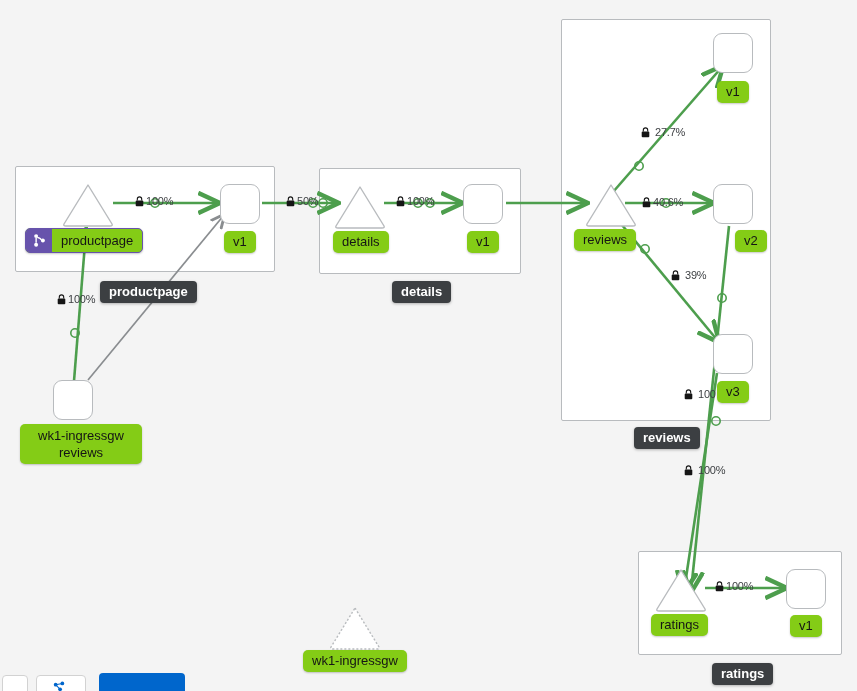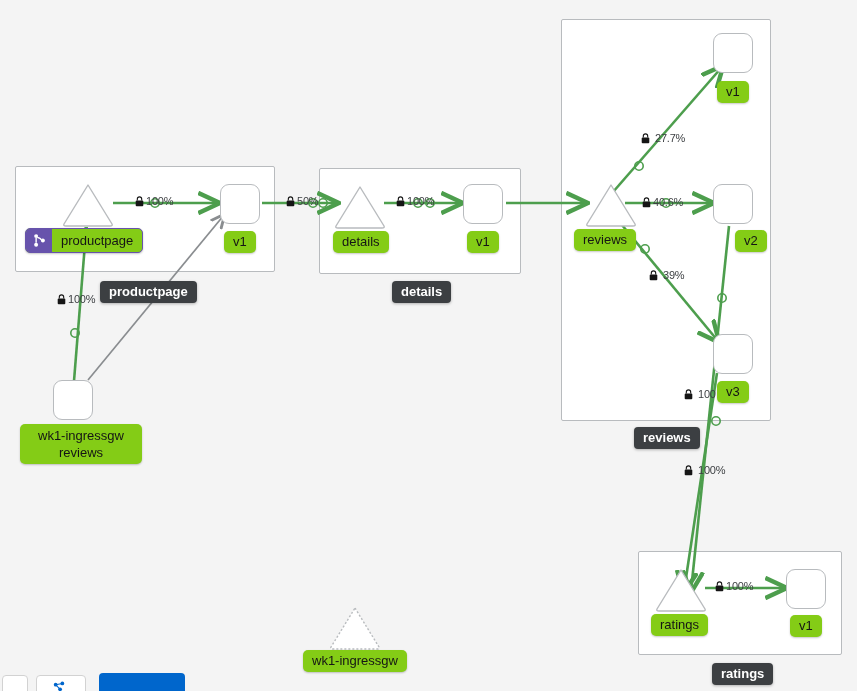--- a/index.html
+++ b/index.html
@@ -252,37 +252,37 @@
   </div>
 
   <div class="edge-label" style="left:396px;top:196px;">
     <svg class="lock" width="9" height="11" viewBox="0 0 9 11">
       <path d="M2.3,4.6 V3.1 A2.2,2.2 0 0 1 6.7,3.1 V4.6" fill="none" stroke="#151515" stroke-width="1.1"></path>
       <rect x="0.7" y="4.5" width="7.6" height="5.8" rx="1" fill="#151515"></rect>
     </svg>
     <span class="pct">100%</span>
   </div>
 
-  <div class="edge-label" style="left:641px;top:127px;margin-top:6px;">
+  <div class="edge-label" style="left:641px;top:127px;">
     <svg class="lock" width="9" height="11" viewBox="0 0 9 11">
       <path d="M2.3,4.6 V3.1 A2.2,2.2 0 0 1 6.7,3.1 V4.6" fill="none" stroke="#151515" stroke-width="1.1"></path>
       <rect x="0.7" y="4.5" width="7.6" height="5.8" rx="1" fill="#151515"></rect>
     </svg>
     <span class="pct" style="margin-left:3px">27.7%</span>
   </div>
 
   <div class="edge-label" style="left:642px;top:197px;">
     <svg class="lock" width="9" height="11" viewBox="0 0 9 11">
       <path d="M2.3,4.6 V3.1 A2.2,2.2 0 0 1 6.7,3.1 V4.6" fill="none" stroke="#151515" stroke-width="1.1"></path>
       <rect x="0.7" y="4.5" width="7.6" height="5.8" rx="1" fill="#151515"></rect>
     </svg>
     <span class="pct">40.6%</span>
   </div>
 
-  <div class="edge-label" style="left:649px;top:270px;">
+  <div class="edge-label" style="left:671px;top:270px;">
     <svg class="lock" width="9" height="11" viewBox="0 0 9 11">
       <path d="M2.3,4.6 V3.1 A2.2,2.2 0 0 1 6.7,3.1 V4.6" fill="none" stroke="#151515" stroke-width="1.1"></path>
       <rect x="0.7" y="4.5" width="7.6" height="5.8" rx="1" fill="#151515"></rect>
     </svg>
     <span class="pct" style="margin-left:3px">39%</span>
   </div>
 
   <div class="edge-label" style="left:684px;top:389px;">
     <svg class="lock" width="9" height="11" viewBox="0 0 9 11">
       <path d="M2.3,4.6 V3.1 A2.2,2.2 0 0 1 6.7,3.1 V4.6" fill="none" stroke="#151515" stroke-width="1.1"></path>

